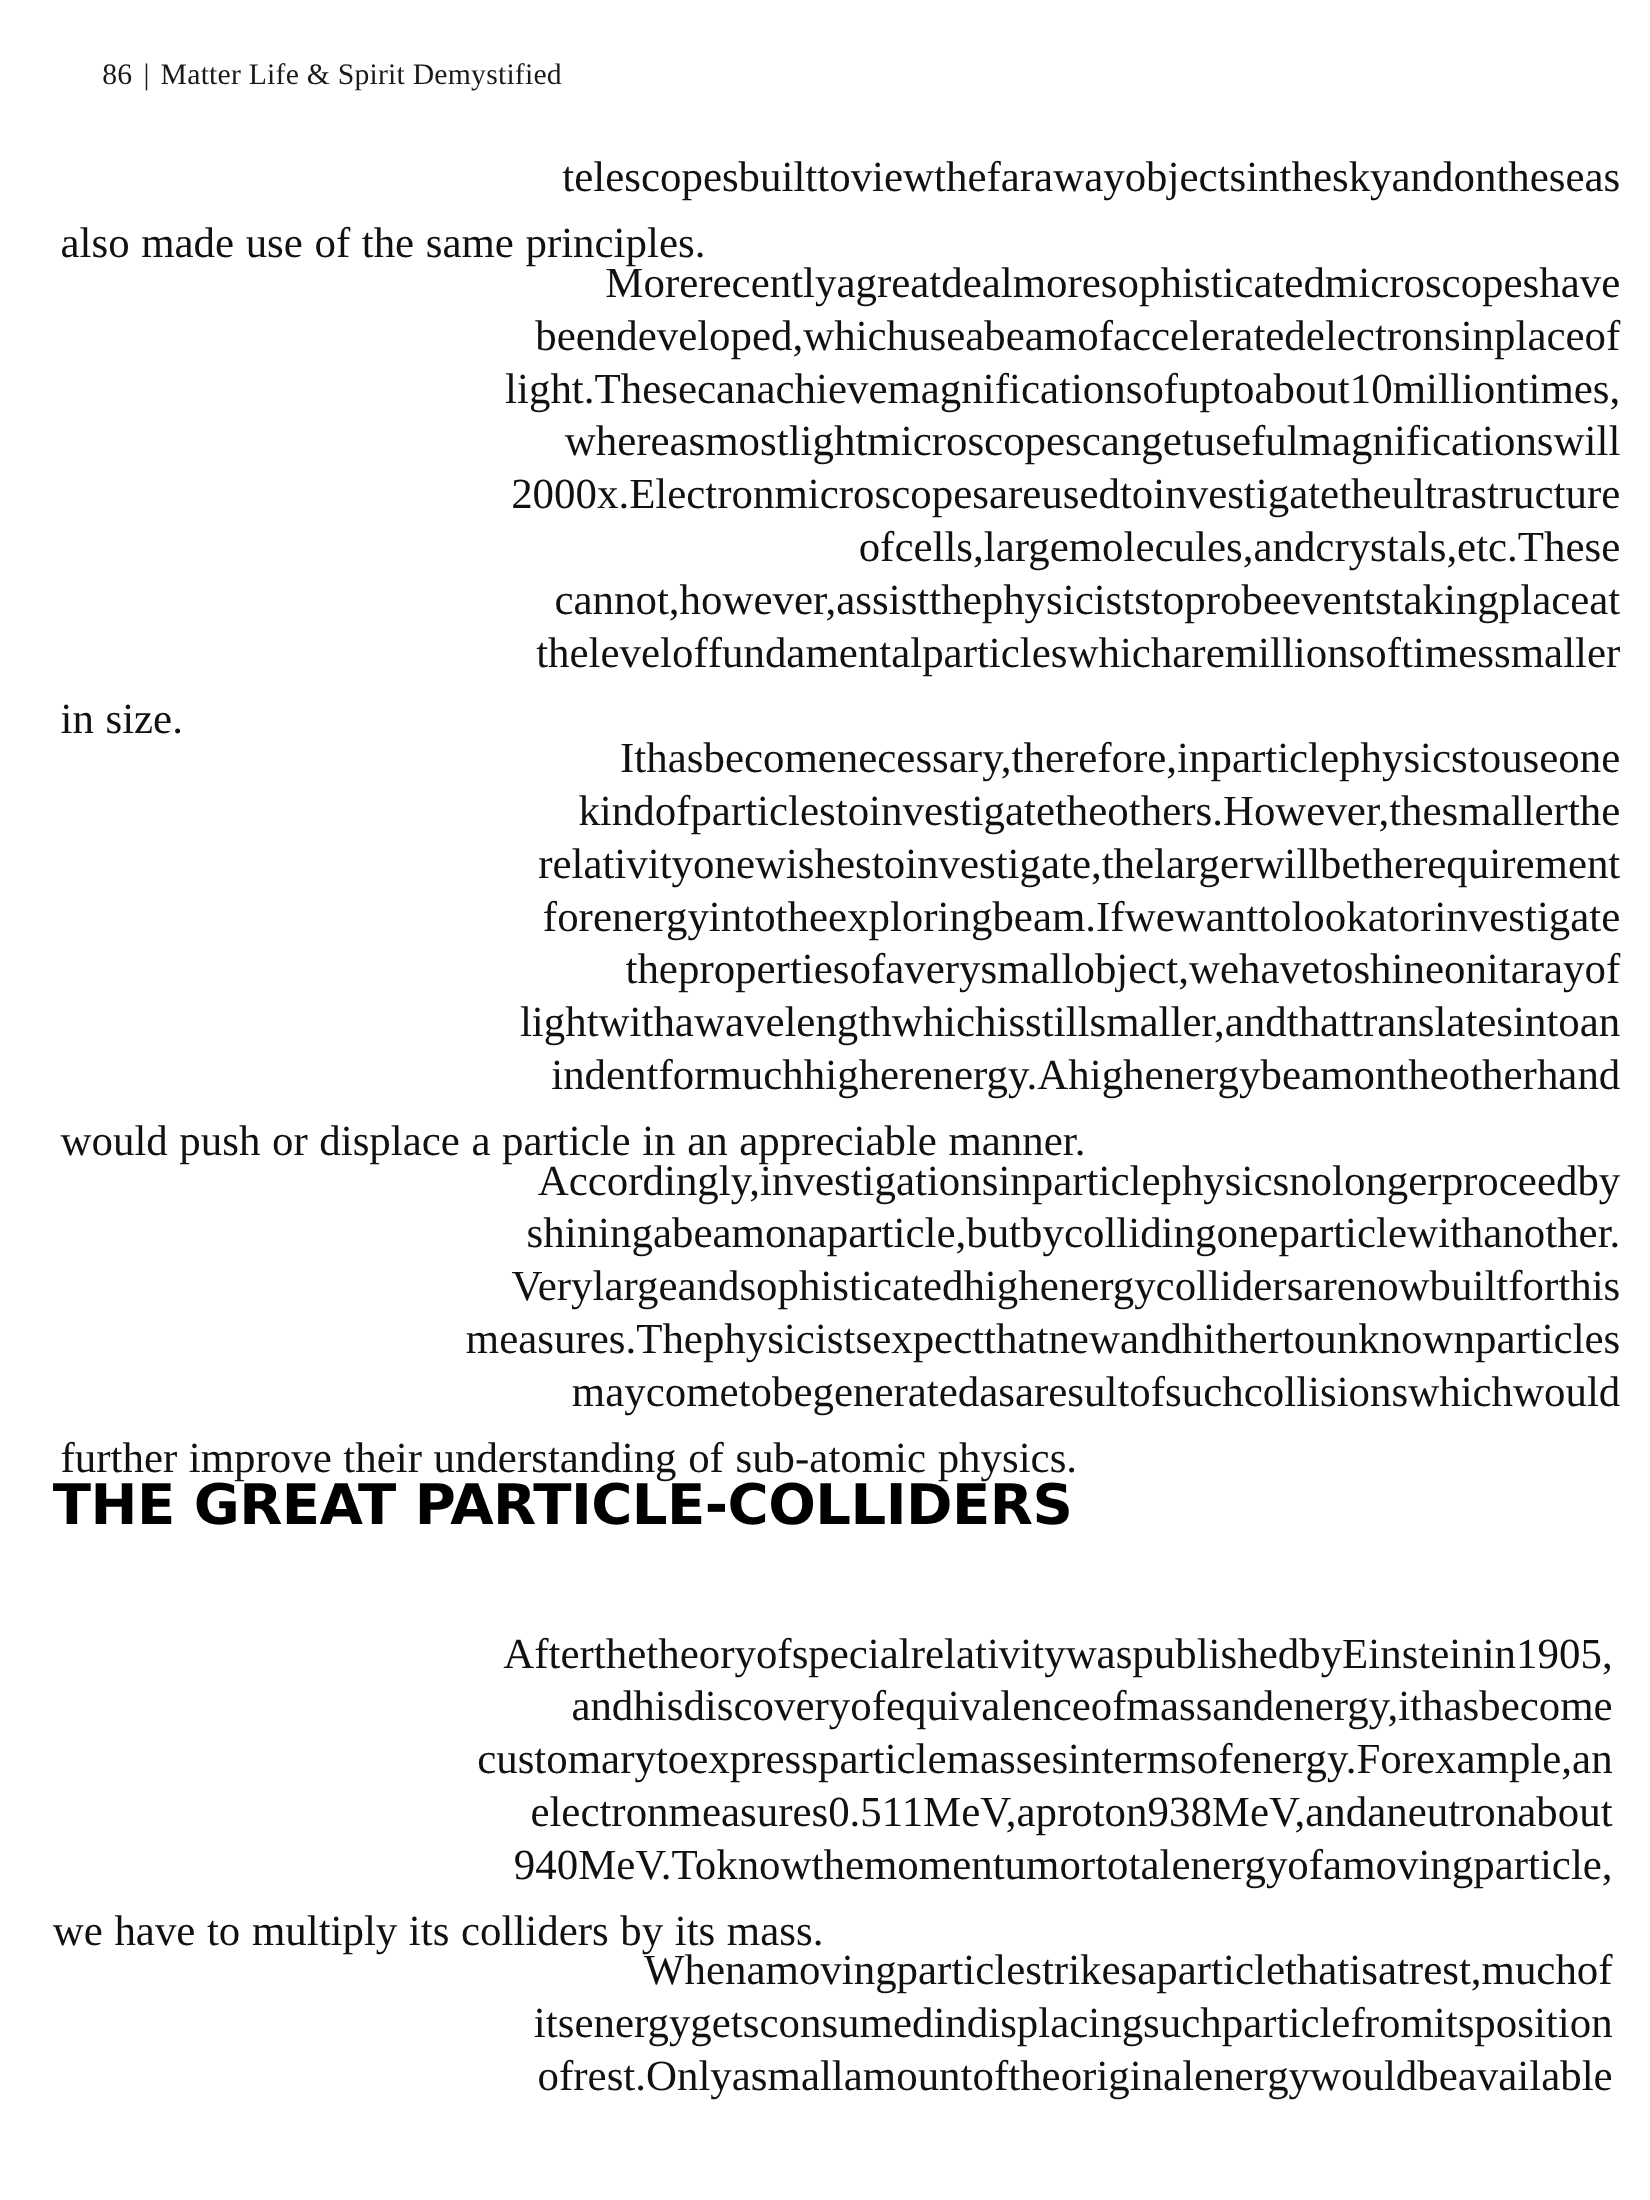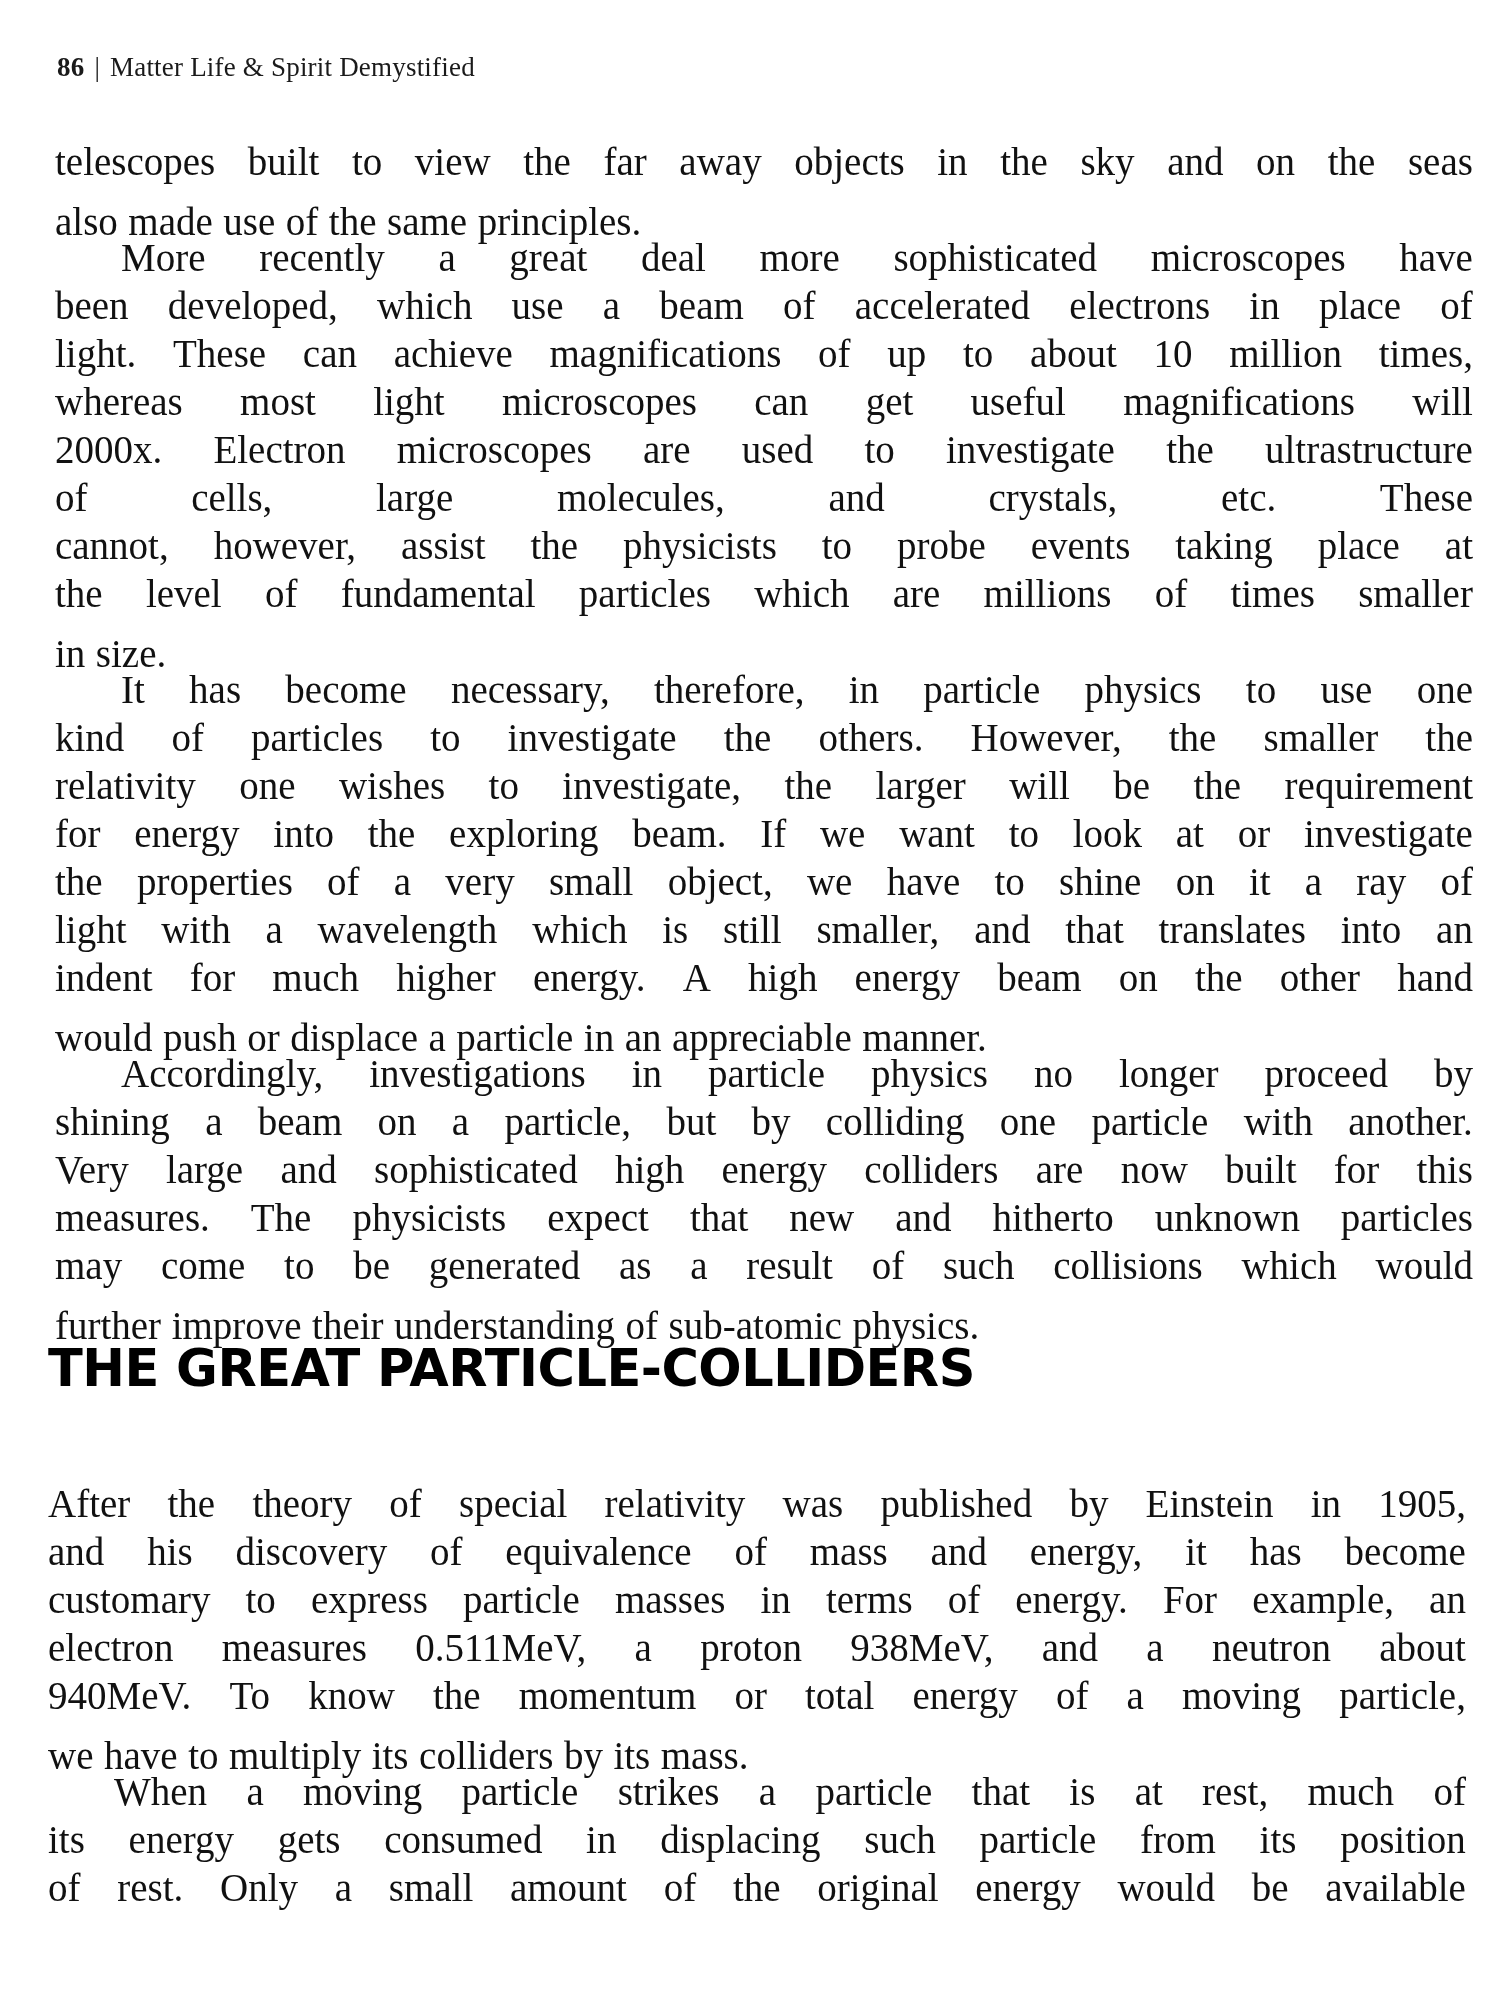--- a/index.html
+++ b/index.html
@@ -2,25 +2,25 @@
 <html><head>
 <meta charset="utf-8">
 <style>
   html, body { margin: 0; padding: 0; background: #ffffff; }
   body { width: 1500px; height: 2000px; position: relative; overflow: hidden; color: #111; }
   .running-head {
     position: absolute; left: 57px; top: 52px;
     font-family: "Liberation Serif", "DejaVu Serif", serif;
     font-size: 27px; color: #1a1a1a; letter-spacing: 0.2px;
   }
-  .running-head .pg { font-weight: bold; }
+  .running-head .pg { font-weight: normal; margin-left: 36px; }
   .running-head .sep { margin: 0 10px; }
   .block { position: absolute; font-family: "Liberation Serif", "DejaVu Serif", serif; font-size: 39px; }
   
-  .jline { display: flex; justify-content: space-between; height: 48px; line-height: 48px; white-space: pre; }
+  .jline { display: flex; justify-content: flex-end; height: 48px; line-height: 48px; white-space: pre; }
   .jline.last { justify-content: flex-start; }
   .jline.last .w { margin-right: 0.27em; margin-top: 12px; }
   .jline.indent { padding-left: 66px; }
   .heading {
     position: absolute; left: 48px; top: 1339px;
     font-family: "DejaVu Sans", "Liberation Sans", sans-serif;
     font-weight: bold; font-size: 51px; letter-spacing: -0.5px; color: #000000;
   }
 </style>
 </head>

